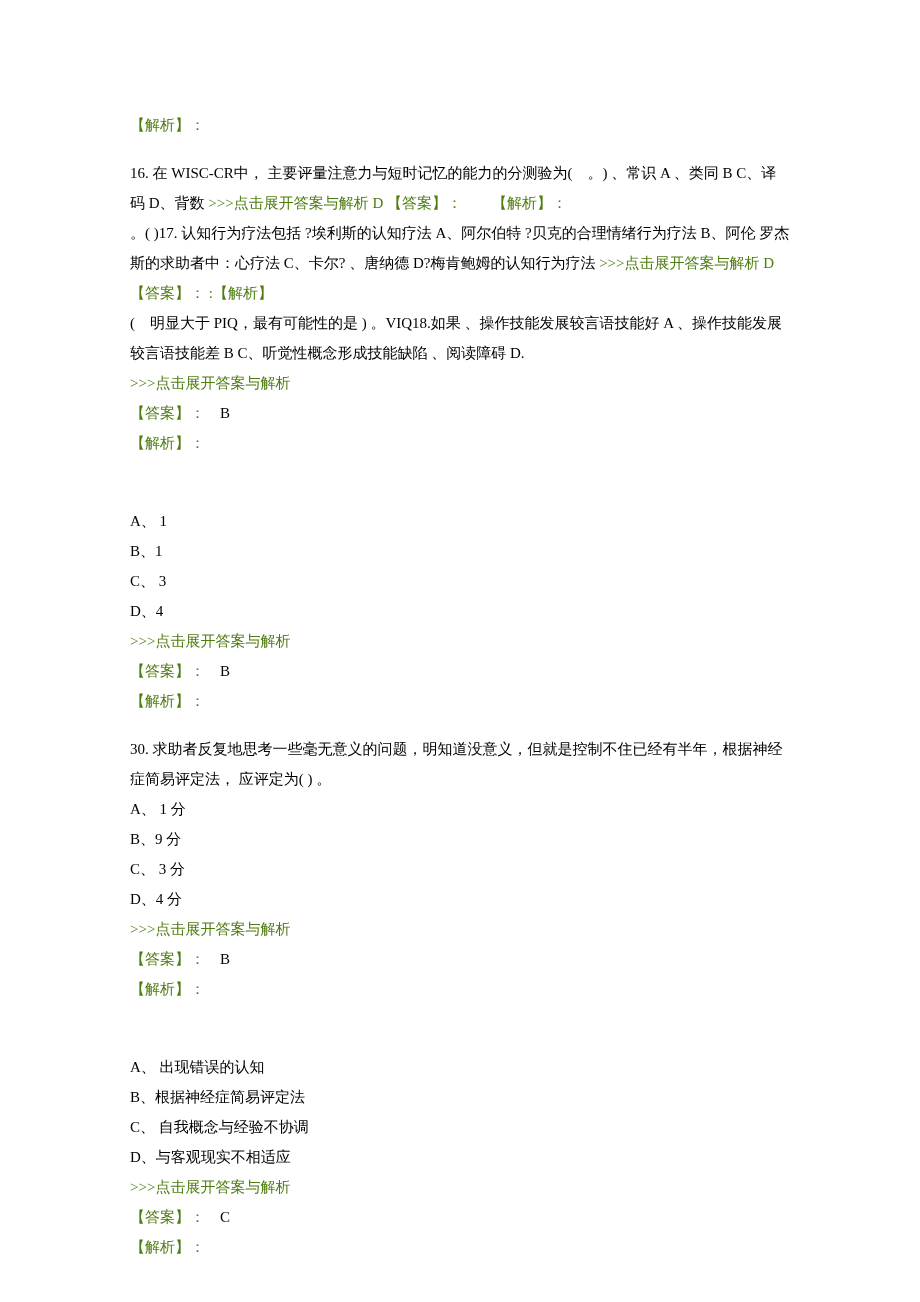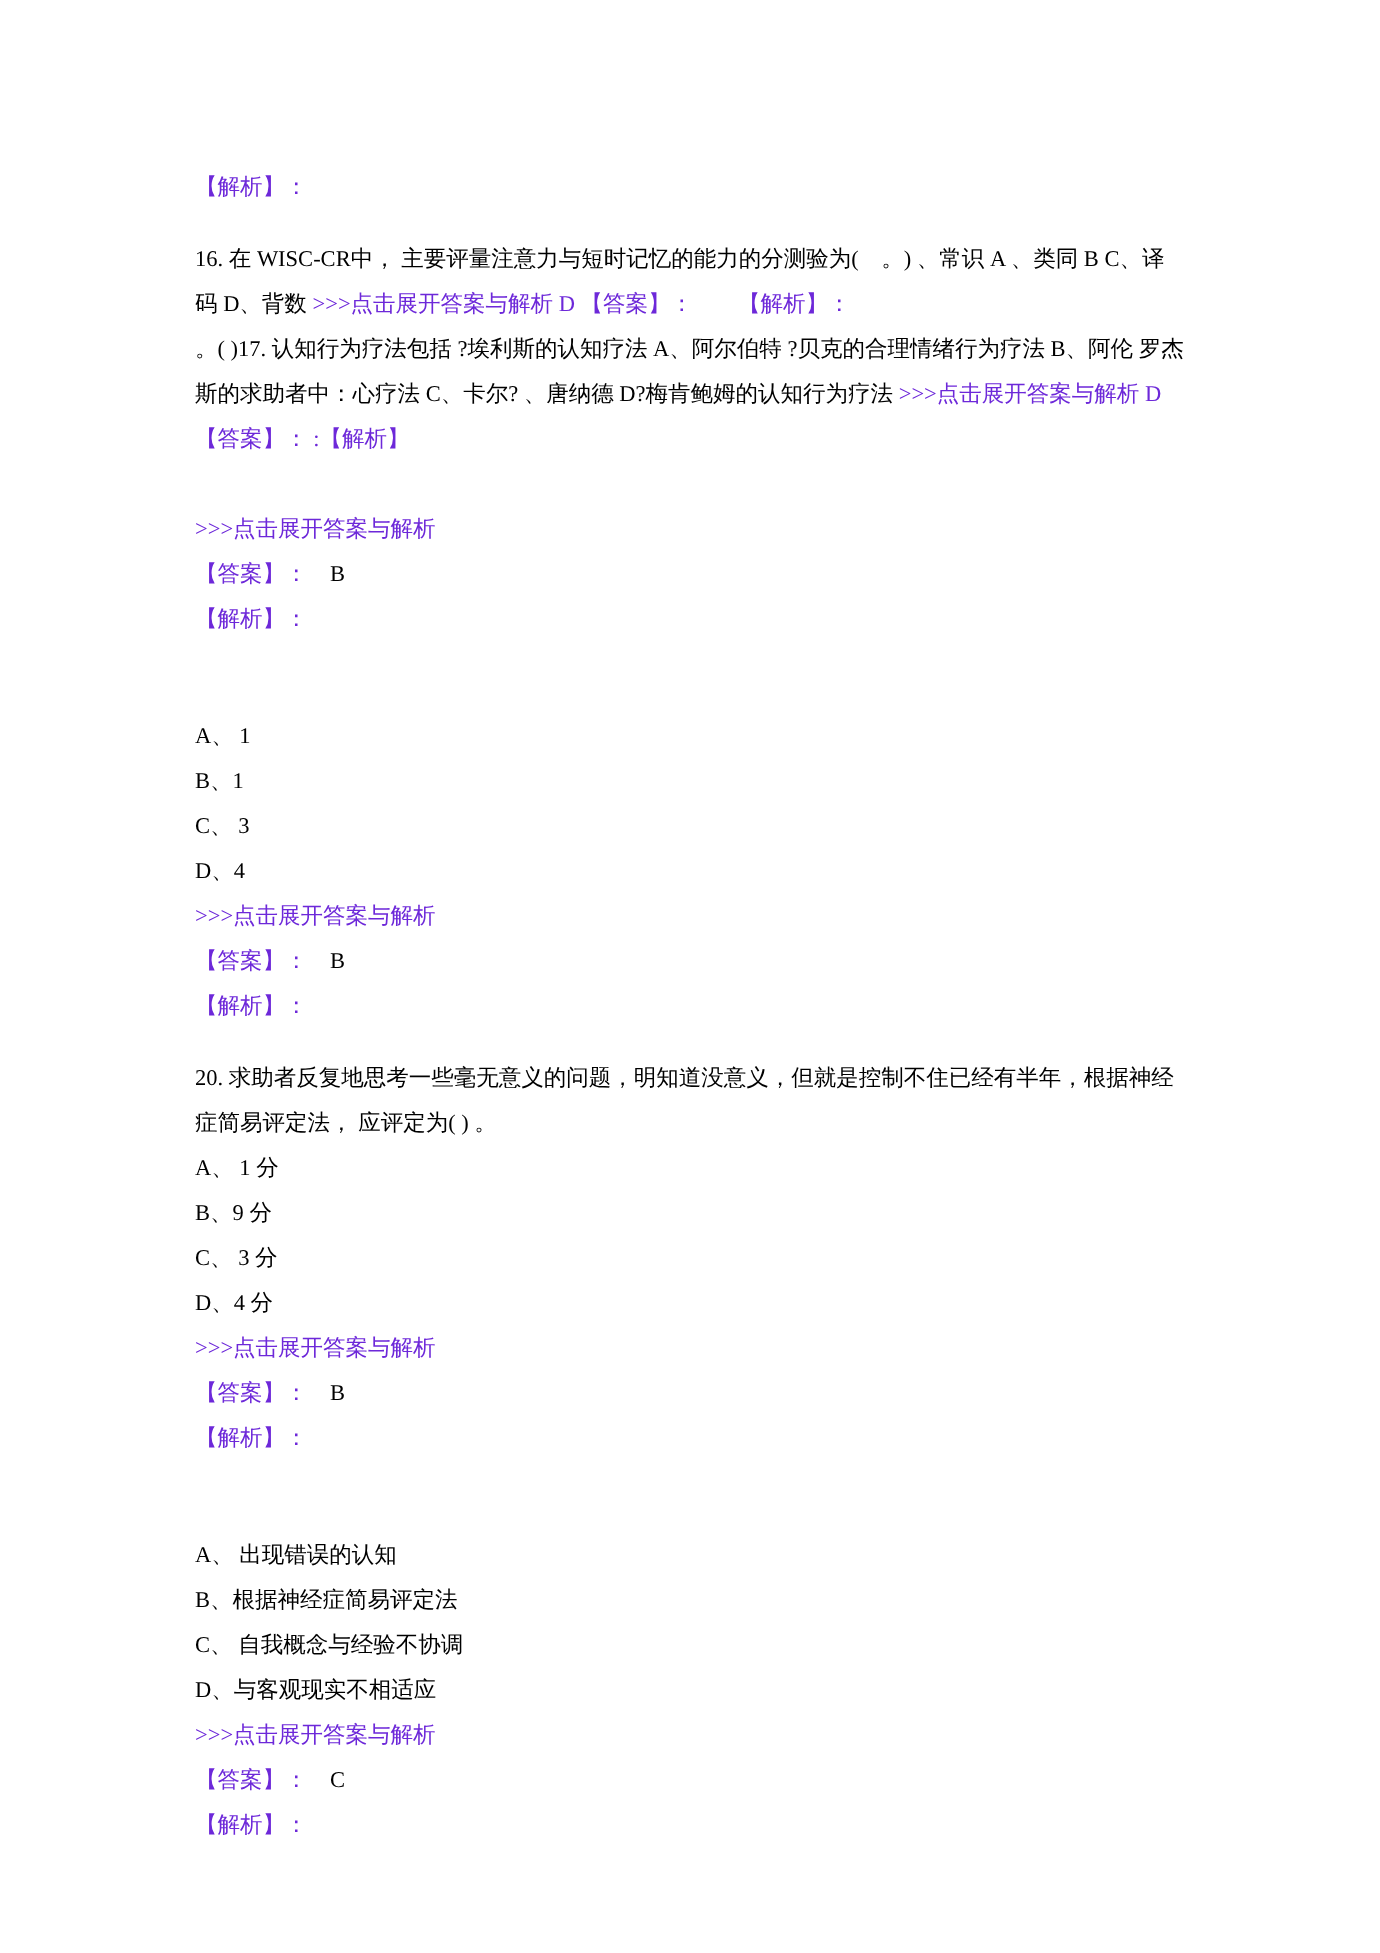--- a/index.html
+++ b/index.html
@@ -6,53 +6,53 @@
     font-family: "SimSun", "宋体", serif;
     font-size: 15px;
     line-height: 2.0;
     color: #000;
     background: #fff;
     margin: 0;
     padding: 110px 130px 60px 130px;
     width: 920px;
     box-sizing: border-box;
   }
-  .red { color: #6d28d9; }
+  .red { color: #4d7c0f; }
   .block { margin-bottom: 18px; }
   span { word-break: break-all; }
 </style>
 </head>
 <body>
 
 <div class="block">
   <span class="red">【解析】：</span>
 </div>
 
 <div class="block">
   <span>16. 在 WISC-CR中， 主要评量注意力与短时记忆的能力的分测验为(　。)  、常识 A 、类同 B C、译码 D、背数 </span><span class="red">&gt;&gt;&gt;点击展开答案与解析</span><span class="red"> D 【答案】：　　【解析】：</span><br>
   <span> 。( )17.  认知行为疗法包括  ?埃利斯的认知疗法 A、阿尔伯特  ?贝克的合理情绪行为疗法 B、阿伦  罗杰斯的求助者中：心疗法 C、卡尔?  、唐纳德 D?梅肯鲍姆的认知行为疗法 </span><span class="red">&gt;&gt;&gt;点击展开答案与解析</span><span class="red"> D 【答案】： :【解析】</span><br>
-  <br>
+  <span>(　明显大于 PIQ，最有可能性的是 )  。VIQ18.如果  、操作技能发展较言语技能好 A  、操作技能发展较言语技能差 B C、听觉性概念形成技能缺陷  、阅读障碍 D.</span><br>
   <span class="red">&gt;&gt;&gt;点击展开答案与解析</span><br>
   <span class="red">【答案】：</span><span>　B</span><br>
   <span class="red">【解析】：</span>
 </div>
 
 <div class="block">
   <br>
   <span>A、 1</span><br>
   <span>B、1</span><br>
   <span>C、 3</span><br>
   <span>D、4</span><br>
   <span class="red">&gt;&gt;&gt;点击展开答案与解析</span><br>
   <span class="red">【答案】：</span><span>　B</span><br>
   <span class="red">【解析】：</span>
 </div>
 
 <div class="block">
-  <span>20. 求助者反复地思考一些毫无意义的问题，明知道没意义，但就是控制不住已经有半年，根据神经症简易评定法， 应评定为( ) 。</span><br>
+  <span>30. 求助者反复地思考一些毫无意义的问题，明知道没意义，但就是控制不住已经有半年，根据神经症简易评定法， 应评定为( ) 。</span><br>
   <span>A、 1 分</span><br>
   <span>B、9 分</span><br>
   <span>C、 3 分</span><br>
   <span>D、4 分</span><br>
   <span class="red">&gt;&gt;&gt;点击展开答案与解析</span><br>
   <span class="red">【答案】：</span><span>　B</span><br>
   <span class="red">【解析】：</span>
 </div>
 
 <div class="block">

